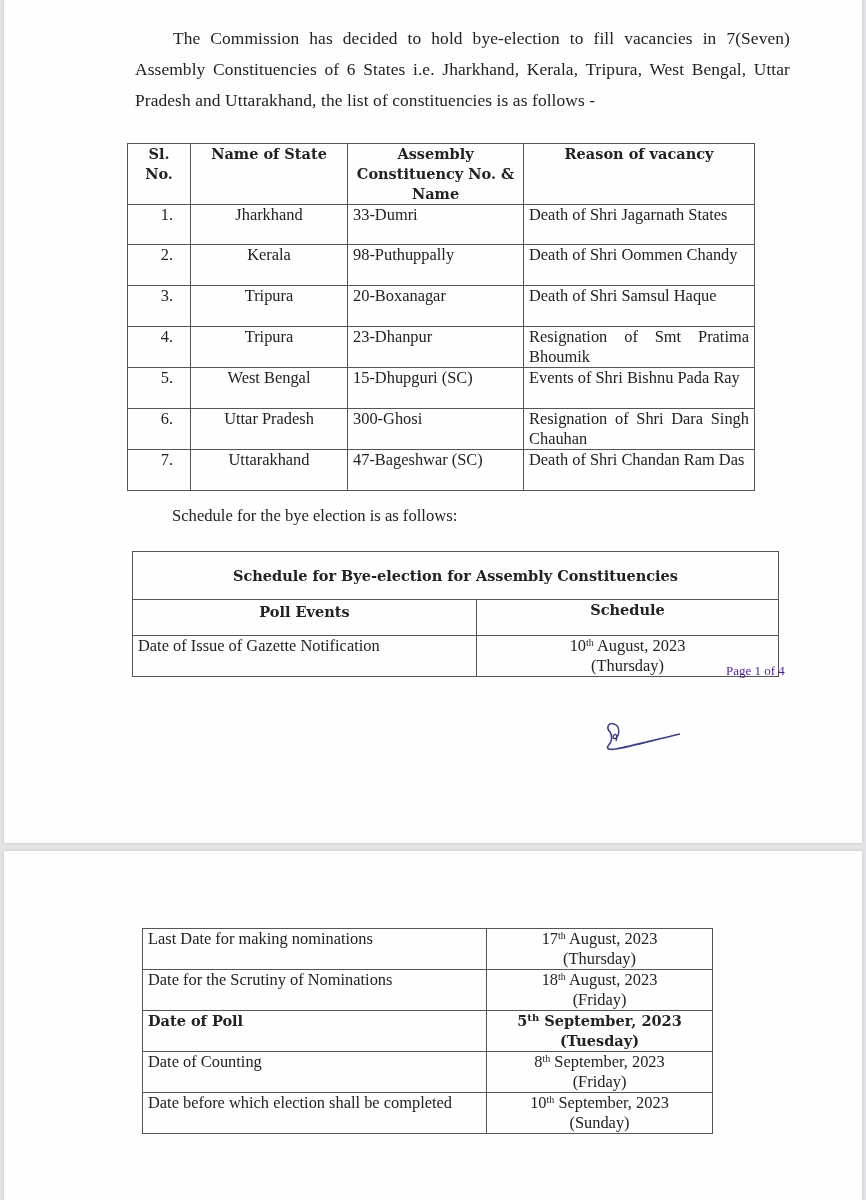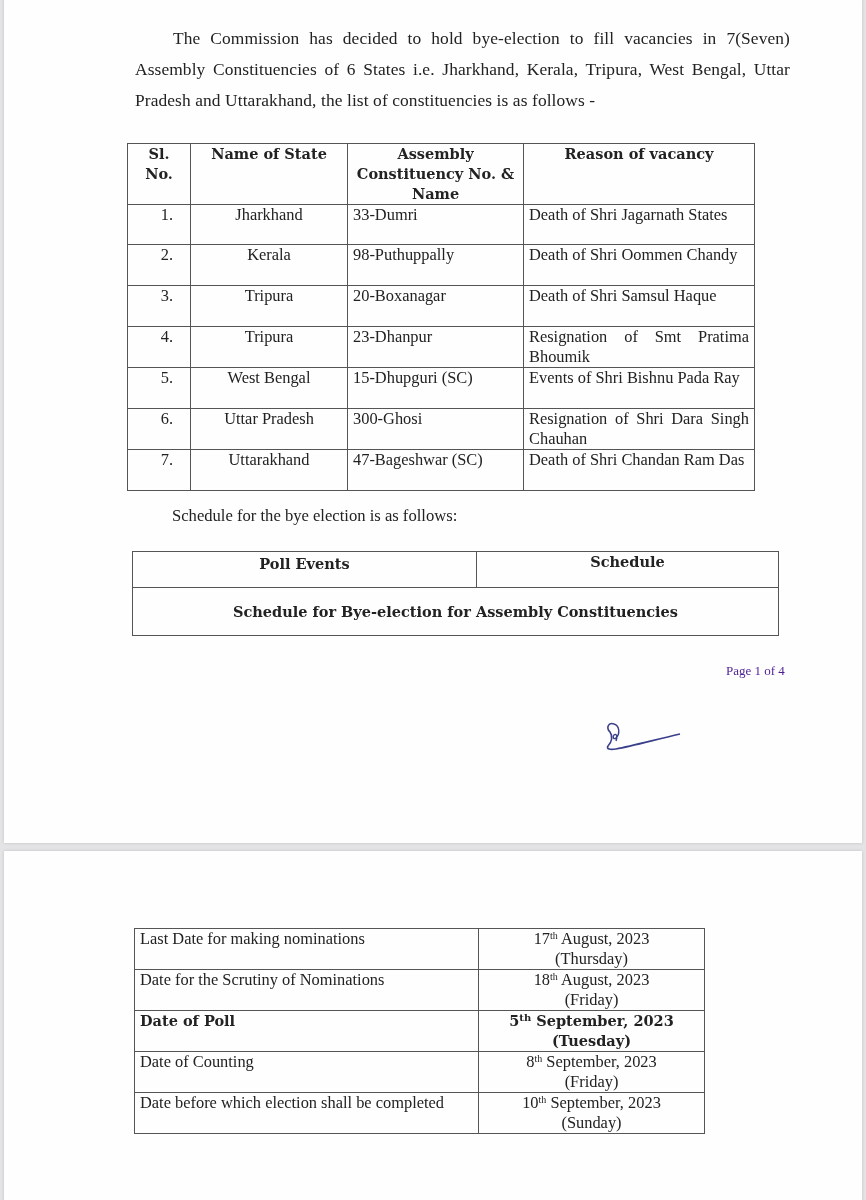--- a/index.html
+++ b/index.html
@@ -19,21 +19,21 @@
   #const-table td.st { text-align:center; }
   #const-table td.rs { text-align:justify; text-align-last:left; }
   .sched-intro { position:absolute; left:168px; top:508px; font-size:16.6px; }
   #sched-table { left:128px; top:553px; width:647px; }
   #sched-table td { height:40px; }
   #sched-table .date { text-align:center; line-height:20px; }
   #sched-table td.ev { text-align:justify; text-align-last:left; }
   sup { font-size:10px; vertical-align:5px; line-height:0; }
   .page-num { position:absolute; left:722px; top:665px; font-family:"Liberation Serif", serif; font-size:13px; color:#4c1d95; }
   .signature { position:absolute; left:600px; top:718px; }
-  #sched-table2 { left:130px; top:77px; width:571px;padding-left:19px; }
+  #sched-table2 { left:138px; top:77px; width:571px;padding-left:19px; }
   #sched-table2 td { height:40px; }
   #sched-table2 td.ev { text-align:justify; text-align-last:left; }
   #sched-table2 td.date { text-align:center; }
   #sched-table2 td.bold { font-family:"DejaVu Serif", serif; font-weight:bold; font-size:14.5px; }
 </style>
 </head>
 <body>
 
 <div class="page" id="page1">
   <p class="intro serif"><span class="indent"></span><span>The Commission has decided to hold bye-election to fill vacancies in 7(Seven) Assembly Constituencies of 6 States i.e. Jharkhand, Kerala, Tripura, West Bengal, Uttar Pradesh and Uttarakhand, the list of constituencies is as follows -</span></p>
@@ -90,26 +90,30 @@
         <td>47-Bageshwar (SC)</td>
         <td class="rs">Death of Shri Chandan Ram Das</td>
       </tr>
     </tbody>
   </table>
 
   <div class="sched-intro serif">Schedule for the bye election is as follows:</div>
 
   <table id="sched-table">
     <tbody>
-        <tr style="height:36px">
+        <tr style="height:48px">
+      <th colspan="2" style="vertical-align:middle">Schedule for Bye-election for Assembly Constituencies</th>
+    </tr>
+    <tr style="height:36px">
       <th style="width:333px;vertical-align:top;padding-top:2px">Poll Events</th>
       <th style="vertical-align:top;padding-top:0">Schedule</th>
     </tr>
-    <tr style="height:48px">
-      <th colspan="2" style="vertical-align:middle">Schedule for Bye-election for Assembly Constituencies</th>
+    <tr>
+      <td class="ev">Date of Issue of Gazette Notification</td>
+      <td class="date"><span>10</span><sup>th</sup><span> August, 2023</span><br><span>(Thursday)</span></td>
     </tr>
   </tbody>
     </table>
 
   <div class="page-num">Page 1 of 4</div>
 
   <svg class="signature" width="82" height="40" viewBox="0 0 82 40">
     <path d="M10 8 C4 6 2 12 6 16 C9 20 8 26 4 30 C2 33 6 34 12 33 C28 30 50 24 76 18" fill="none" stroke="#3a3f8a" stroke-width="1.6"></path>
     <path d="M10 8 C16 10 16 18 12 22 C10 24 8 21 10 19 C12 17 14 20 12 25" fill="none" stroke="#3a3f8a" stroke-width="1.4"></path>
   </svg>

